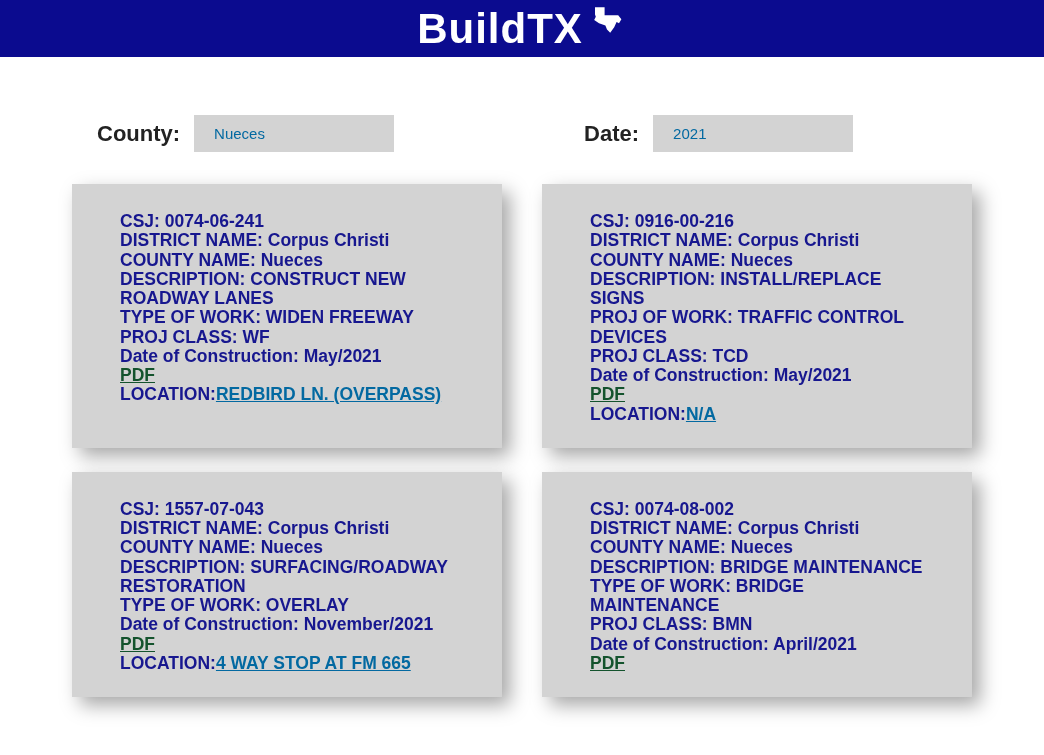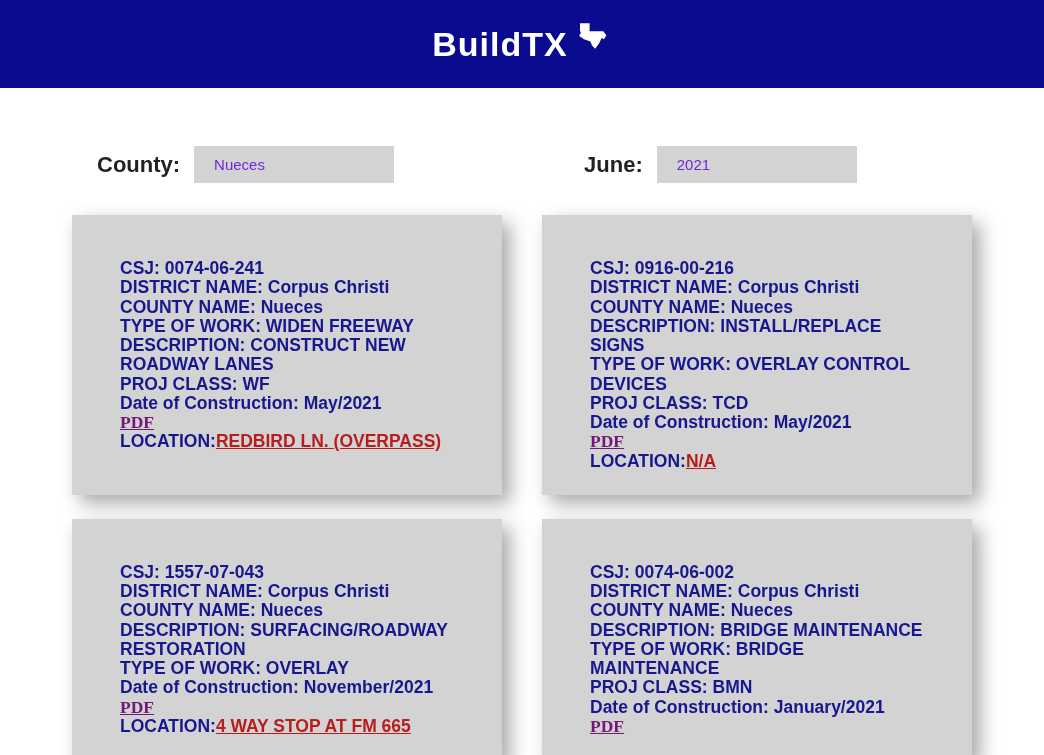--- a/index.html
+++ b/index.html
@@ -7,25 +7,25 @@
       padding: 0;
       box-sizing: border-box;
     }
     body {
       font-family: 'Segoe UI', Tahoma, Geneva, Verdana, sans-serif;
       background: #ffffff;
     }
     .header {
       background: #0b0b8f;
       color: #ffffff;
-      height: 88px;
+      height: 57px;
       display: flex;
       align-items: center;
       justify-content: center;
-      font-size: 34px;
+      font-size: 42px;
       font-weight: 600;
       letter-spacing: 1px;
     }
     .header-title {
       display: flex;
       align-items: center;
     }
     .texas-icon {
       margin-left: 4px;
       margin-top: -8px;
@@ -53,50 +53,49 @@
       color: #222222;
       margin-right: 14px;
     }
     .filter-input {
       background: #d3d3d3;
       border: none;
       padding: 10px 20px;
       font-size: 15px;
       width: 200px;
       font-family: inherit;
-      color: #6d28d9;
+      color: #0369a1;
     }
     .results {
       max-width: 900px;
       margin: 20px auto 0;
       display: grid;
       grid-template-columns: 1fr 1fr;
       gap: 24px 40px;
       padding: 0 0 30px 0;
     }
     .card {
       background: #d3d3d3;
-      padding: 44px 40px 24px 48px;
+      padding: 28px 40px 24px 48px;
       box-shadow: 8px 8px 18px rgba(0,0,0,0.35);
       color: #17178f;
       font-size: 17.5px;
       line-height: 1.1;
       font-weight: 600;
     }
     .card-line {
       margin-bottom: 0px;
     }
     .pdf-link {
-      color: #701a75;
+      color: #14532d;
       text-decoration: underline;
       cursor: pointer;
-      font-family: Liberation Serif, serif;
     }
     .location-link {
-      color: #b91c1c;
+      color: #0369a1;
       text-decoration: underline;
       cursor: pointer;
     }
   </style>
 </head>
 <body>
 
 <div class="header">
   <div class="header-title">
     <span>BuildTX</span>
@@ -107,61 +106,61 @@
     </span>
   </div>
 </div>
 
 <div class="filters">
   <div class="filter-group county">
     <span class="filter-label">County:</span>
     <input class="filter-input" type="text" value="Nueces" style="">
   </div>
   <div class="filter-group year">
-    <span class="filter-label">June:</span>
+    <span class="filter-label">Date:</span>
     <input class="filter-input" type="text" value="2021" style="">
   </div>
 </div>
 
 <div class="results" id="results-grid">
 <div class="card">
       <div class="card-line">CSJ: 0074-06-241</div>
       <div class="card-line">DISTRICT NAME: Corpus Christi</div>
       <div class="card-line">COUNTY NAME: Nueces</div>
+      <div class="card-line">DESCRIPTION: CONSTRUCT NEW ROADWAY LANES</div>
       <div class="card-line">TYPE OF WORK: WIDEN FREEWAY</div>
-      <div class="card-line">DESCRIPTION: CONSTRUCT NEW ROADWAY LANES</div>
       <div class="card-line">PROJ CLASS: WF</div>
       <div class="card-line">Date of Construction: May/2021</div>
       <div class="card-line"><a class="pdf-link">PDF</a></div>
       <div class="card-line"><span>LOCATION:</span><a class="location-link">REDBIRD LN. (OVERPASS)</a></div>
     </div>
     <div class="card">
       <div class="card-line">CSJ: 0916-00-216</div>
       <div class="card-line">DISTRICT NAME: Corpus Christi</div>
       <div class="card-line">COUNTY NAME: Nueces</div>
       <div class="card-line">DESCRIPTION: INSTALL/REPLACE SIGNS</div>
-      <div class="card-line">TYPE OF WORK: OVERLAY CONTROL DEVICES</div>
+      <div class="card-line">PROJ OF WORK: TRAFFIC CONTROL DEVICES</div>
       <div class="card-line">PROJ CLASS: TCD</div>
       <div class="card-line">Date of Construction: May/2021</div>
       <div class="card-line"><a class="pdf-link">PDF</a></div>
       <div class="card-line"><span>LOCATION:</span><a class="location-link">N/A</a></div>
     </div>
     <div class="card">
       <div class="card-line">CSJ: 1557-07-043</div>
       <div class="card-line">DISTRICT NAME: Corpus Christi</div>
       <div class="card-line">COUNTY NAME: Nueces</div>
       <div class="card-line">DESCRIPTION: SURFACING/ROADWAY RESTORATION</div>
       <div class="card-line">TYPE OF WORK: OVERLAY</div>
       <div class="card-line">Date of Construction: November/2021</div>
       <div class="card-line"><a class="pdf-link">PDF</a></div>
       <div class="card-line"><span>LOCATION:</span><a class="location-link">4 WAY STOP AT FM 665</a></div>
     </div>
     <div class="card">
-      <div class="card-line">CSJ: 0074-06-002</div>
+      <div class="card-line">CSJ: 0074-08-002</div>
       <div class="card-line">DISTRICT NAME: Corpus Christi</div>
       <div class="card-line">COUNTY NAME: Nueces</div>
       <div class="card-line">DESCRIPTION: BRIDGE MAINTENANCE</div>
       <div class="card-line">TYPE OF WORK: BRIDGE MAINTENANCE</div>
       <div class="card-line">PROJ CLASS: BMN</div>
-      <div class="card-line">Date of Construction: January/2021</div>
+      <div class="card-line">Date of Construction: April/2021</div>
       <div class="card-line"><a class="pdf-link">PDF</a></div>
     </div>
   </div>
 
 </body></html>

